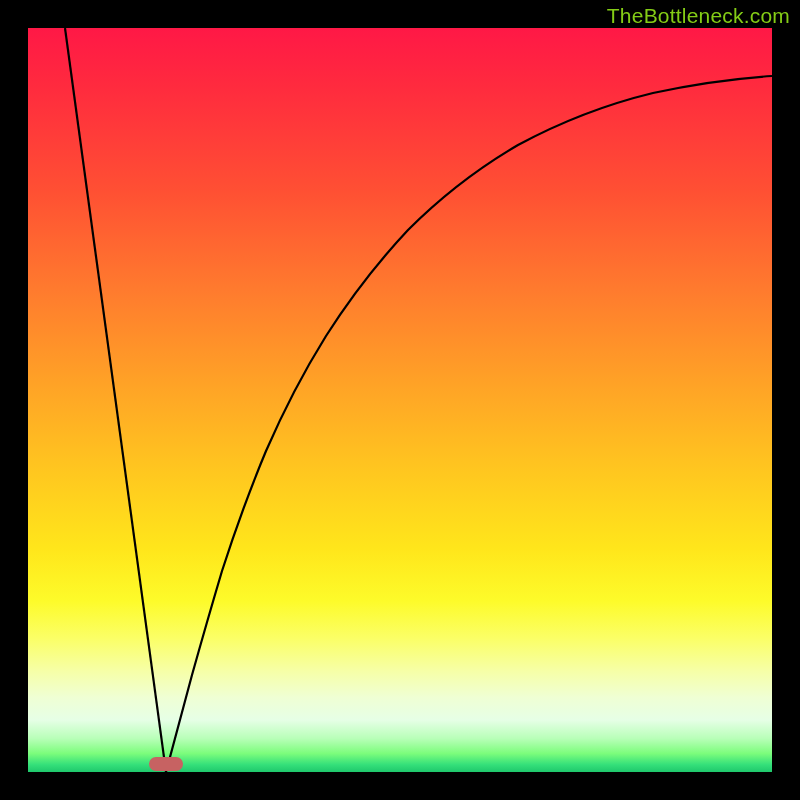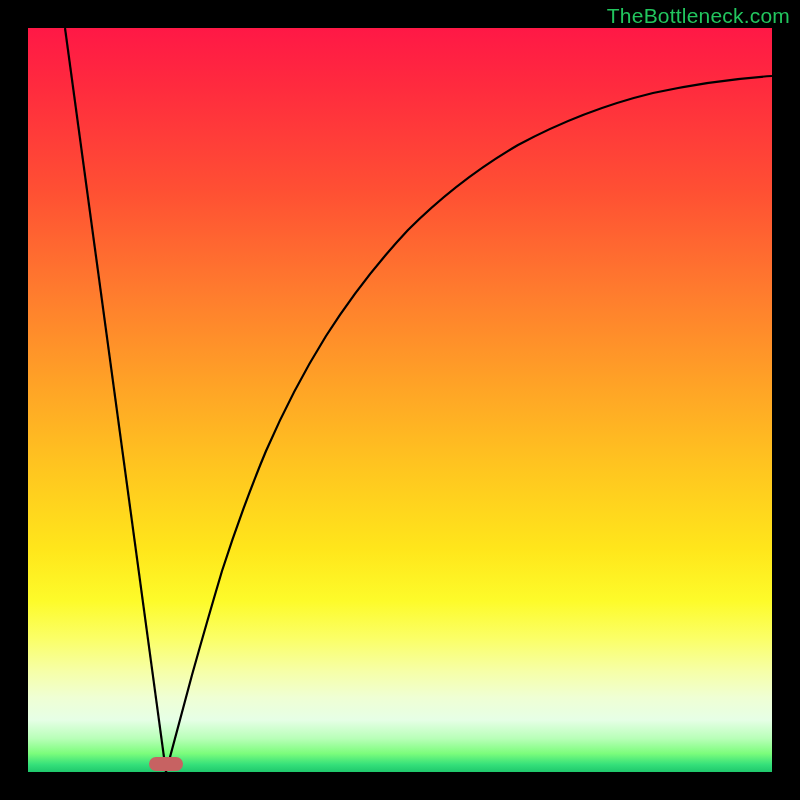--- a/index.html
+++ b/index.html
@@ -56,21 +56,21 @@
     width: 34px;
     height: 14px;
     border-radius: 7px;
     background: #c76262;
     bottom: 1px;
   }
   .watermark {
     position: absolute;
     top: 4px;
     right: 10px;
-    color: #22c55e;
+    color: #84cc16;
     font-size: 21px;
     letter-spacing: 0.2px;
     user-select: none;
   }
 </style>
 </head>
 <body>
 
 <div class="stage">
 

